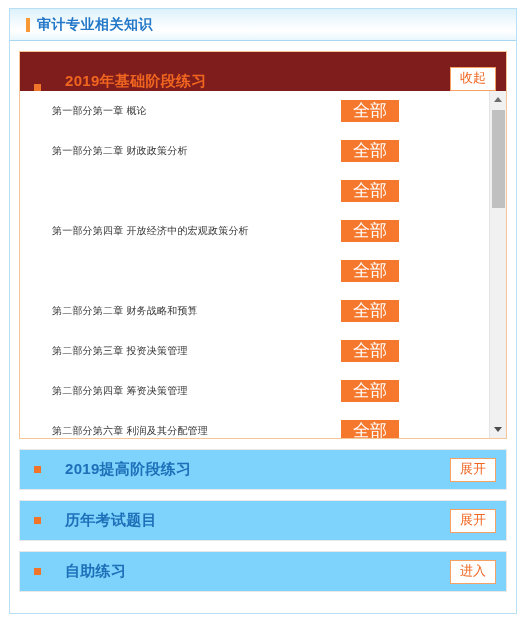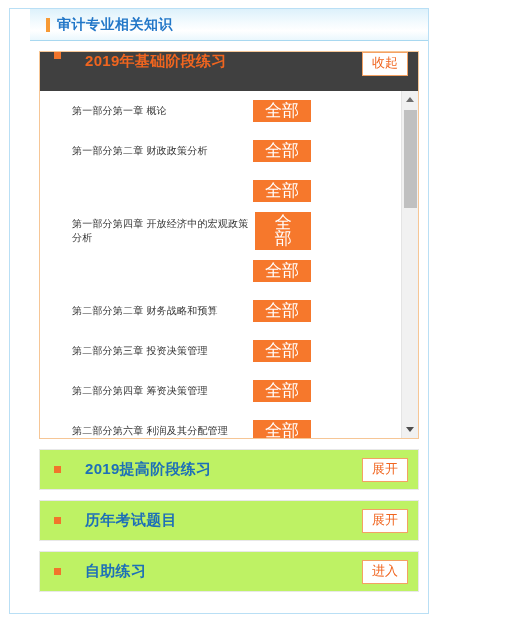--- a/index.html
+++ b/index.html
@@ -14,25 +14,24 @@
     font-size: 13px;
     color: #333333;
     overflow: hidden;
   }
 
   
   .course-card {
     position: absolute;
     left: 9px;
     top: 8px;
-    width: 420px;
+    width: 508px;
     box-sizing: border-box;
     border: 1px solid #b9dff5;
     background: #ffffff;
-    padding-left: 20px;
   }
 
   
   .card-header {
     height: 32px;
     box-sizing: border-box;
     display: flex;
     align-items: center;
     background: linear-gradient(to bottom, #ddf1fb 0%, #f4fbfe 45%, #ffffff 70%, #eaf7fd 100%);
     border-bottom: 1px solid #a8d8f0;
@@ -57,25 +56,25 @@
     padding: 10px 9px 9px 9px;
   }
 
   
   .section-open {
     border: 1px solid #f6c696;
     background: #ffffff;
     margin-bottom: 10px;
   }
   .section-open-header {
-    background: #404040;
+    background: #7f1d1d;
     height: 39px;
     box-sizing: border-box;
     display: flex;
-    align-items: flex-start;
+    align-items: flex-end;
     padding: 0 10px 0 14px;
   }
   .bullet {
     width: 7px;
     height: 7px;
     background: #f1742b;
     flex: 0 0 auto;
   }
   .section-open-title {
     color: #f0651f;
@@ -167,21 +166,21 @@
     top: 19px;
     width: 13px;
     height: 98px;
     background: #c0c0c0;
     cursor: pointer;
   }
 
   
   .section-closed {
     border: 1px solid #e8e8e8;
-    background: #bef264;
+    background: #7dd3fc;
     height: 41px;
     box-sizing: border-box;
     display: flex;
     align-items: center;
     padding: 0 10px 0 14px;
     margin-bottom: 10px;
   }
   .section-closed:last-child { margin-bottom: 12px; }
   .section-closed-title {
     color: #1d6fb8;

